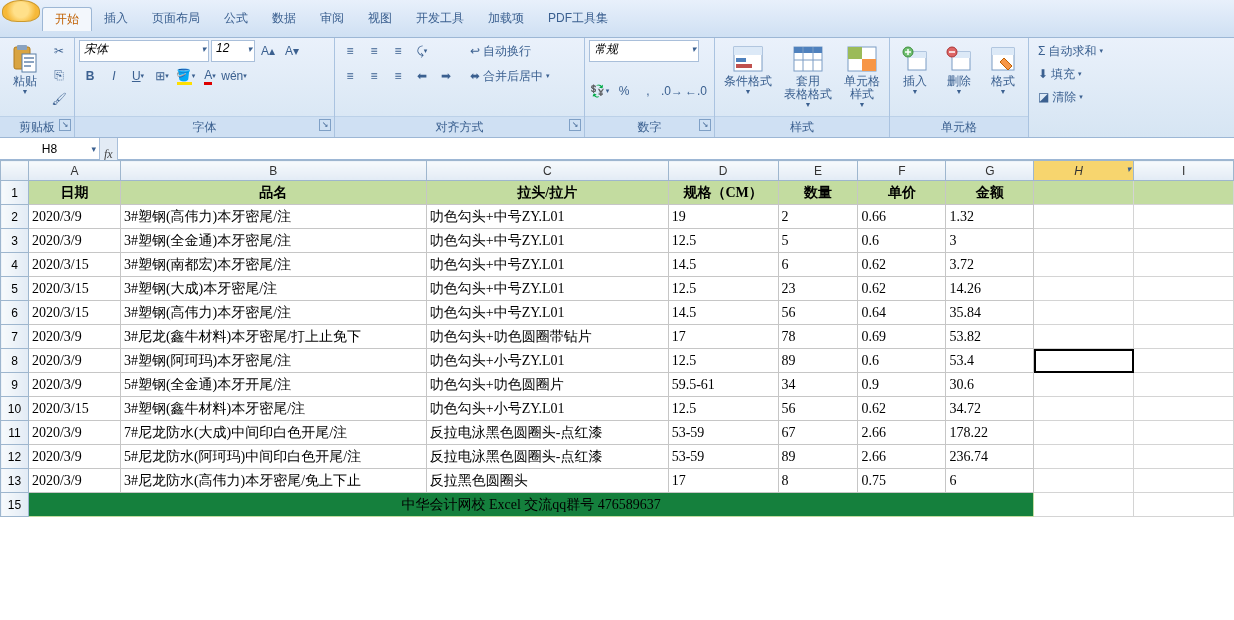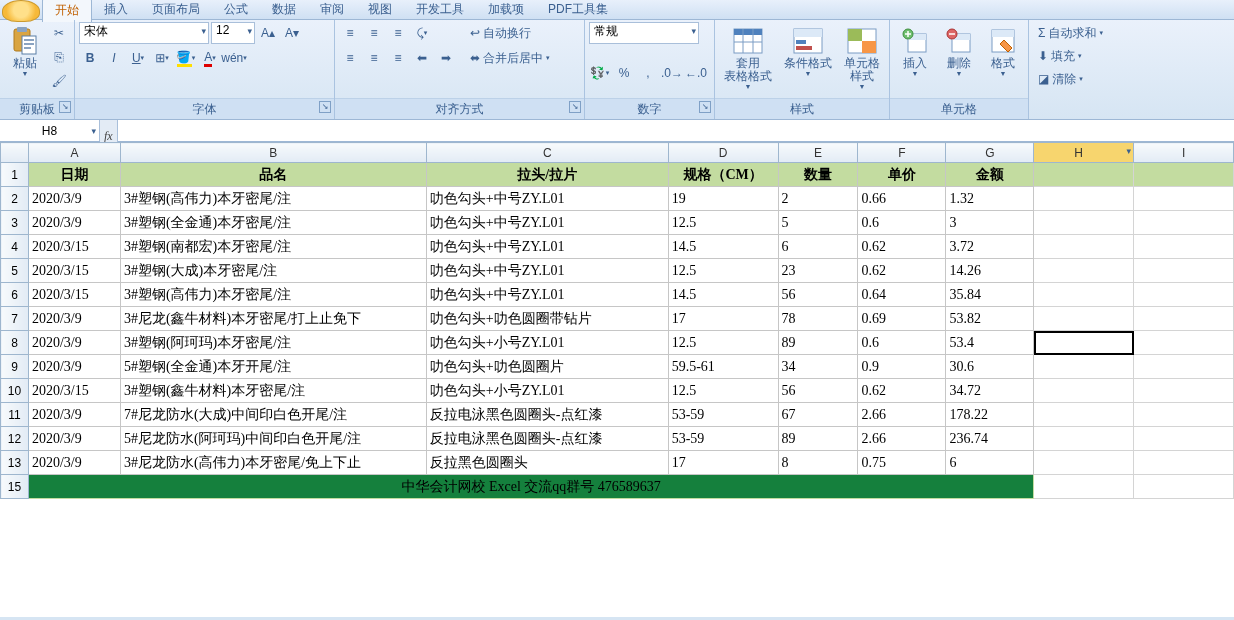--- a/index.html
+++ b/index.html
@@ -1,39 +1,39 @@
 <!DOCTYPE html>
 <html><head>
 <meta charset="utf-8">
 <style>
 * { margin: 0; padding: 0; box-sizing: border-box; }
 body { font-family: "宋体", SimSun, sans-serif; font-size: 12px; background: #d6e5f3; overflow: hidden; width: 1234px; height: 620px; }
 
 
-.tabs { display: flex; align-items: center; height: 20px; background: linear-gradient(#e8f0fb, #cfe0f3); padding-left: 42px; border-bottom: 1px solid #9db7d5; }
+.tabs { display: flex; align-items: center; height: 38px; background: linear-gradient(#e8f0fb, #cfe0f3); padding-left: 42px; border-bottom: 1px solid #9db7d5; }
 .tabs .tab { padding: 3px 12px; color: #3b6090; cursor: pointer; }
 .tabs .tab.active { background: #f3f7fc; border: 1px solid #9db7d5; border-bottom: none; border-radius: 3px 3px 0 0; color: #c06000; }
 .office-btn { position: absolute; left: 2px; top: 0; width: 38px; height: 22px; background: radial-gradient(circle at 50% 45%, #ffe08a 35%, #f6b939 70%); border-radius: 50% 50% 40% 40%; border: 1px solid #cc9a2e; }
 
 
 .ribbon { display: flex; height: 100px; background: linear-gradient(#eaf1fb, #d6e5f3); border-bottom: 1px solid #9db7d5; }
 .group { border-right: 1px solid #aac3e0; display: flex; flex-direction: column; padding: 2px 4px 0; }
 .group-body { flex: 1; display: flex; align-items: flex-start; gap: 2px; }
 .group-label { text-align: center; font-size: 12px; color: #3b6090; padding: 2px 0 1px; background: #cfe0f3; margin: 0 -4px; border-top: 1px solid #bcd1e8; position: relative; }
 .group-label .launcher { position: absolute; right: 3px; top: 2px; width: 12px; height: 12px; border: 1px solid #7fa0c6; font-size: 8px; line-height: 10px; color: #3b6090; text-align: center; }
 
 .bigbtn { display: flex; flex-direction: column; align-items: center; padding: 2px 4px; min-width: 40px; cursor: pointer; border: 1px solid transparent; border-radius: 2px; }
 .bigbtn .ic { width: 32px; height: 32px; display: flex; align-items: center; justify-content: center; }
 .bigbtn .lbl { font-size: 12px; color: #3b6090; text-align: center; line-height: 13px; white-space: pre; }
 .bigbtn .dd { font-size: 7px; color: #3b6090; }
 
 .col { display: flex; flex-direction: column; gap: 2px; }
 .row { display: flex; align-items: center; gap: 2px; }
 .smbtn { width: 22px; height: 22px; display: flex; align-items: center; justify-content: center; border: 1px solid transparent; border-radius: 2px; cursor: pointer; color: #3b6090; font-size: 12px; }
-.sel { height: 22px; border: 1px solid #a9bfda; background: #fff; padding: 0 14px 0 4px; font-size: 12px; position: relative; cursor: pointer; }
+.sel { height: 22px; border: 1px solid #a9bfda; background: #fff; padding: 0 14px 0 4px; font-size: 12px; position: relative; cursor: pointer; font-style: italic; }
 .sel::after { content: "▾"; position: absolute; right: 2px; top: 3px; font-size: 9px; color: #3b6090; }
 .txtbtn { display: flex; align-items: center; height: 22px; padding: 0 4px; gap: 3px; color: #3b6090; cursor: pointer; border: 1px solid transparent; border-radius: 2px; white-space: nowrap; }
 
 
 .fnbar { display: flex; height: 22px; background: #14532d; border-bottom: 1px solid #9db7d5; }
 .namebox { width: 100px; background: #fff; border-right: 1px solid #a9bfda; display: flex; align-items: center; justify-content: center; font-size: 12px; position: relative; }
 .namebox::after { content: "▾"; position: absolute; right: 3px; font-size: 9px; color: #3b6090; }
 .fx-btns { display: flex; align-items: center; border-right: 1px solid #a9bfda; padding: 16px 4px; gap: 6px; color: #888; background: #e3ebf5; }
 .fx-lab { font-style: italic; font-family: serif; color: #444; }
 .formula { flex: 1; background: #fff; padding: 2px 4px; }
@@ -191,40 +191,40 @@
     </div>
     <div class="group-label"><span>数字</span><span class="launcher">↘</span></div>
   </div>
 
   <div class="group">
     <div class="group-body">
       <div class="bigbtn">
           <div class="ic">
             <svg width="30" height="26">
               <rect x="1" y="1" width="28" height="24" fill="#fff" stroke="#7a9cc4"></rect>
+              <rect x="1" y="1" width="28" height="8" fill="#dce9f7"></rect>
+              <rect x="3" y="12" width="10" height="4" fill="#4f81bd"></rect>
+              <rect x="3" y="18" width="16" height="4" fill="#c0504d"></rect>
+            </svg>
+          </div>
+          <div class="lbl">条件格式</div>
+          <div class="dd">▼</div>
+        </div>
+      <div class="bigbtn">
+          <div class="ic">
+            <svg width="30" height="26">
+              <rect x="1" y="1" width="28" height="24" fill="#fff" stroke="#7a9cc4"></rect>
               <rect x="1" y="1" width="28" height="6" fill="#4f81bd"></rect>
               <line x1="10" y1="1" x2="10" y2="25" stroke="#7a9cc4"></line>
               <line x1="20" y1="1" x2="20" y2="25" stroke="#7a9cc4"></line>
               <line x1="1" y1="14" x2="29" y2="14" stroke="#7a9cc4"></line>
             </svg>
           </div>
           <div class="lbl">套用
 表格格式</div>
-          <div class="dd">▼</div>
-        </div>
-      <div class="bigbtn">
-          <div class="ic">
-            <svg width="30" height="26">
-              <rect x="1" y="1" width="28" height="24" fill="#fff" stroke="#7a9cc4"></rect>
-              <rect x="1" y="1" width="28" height="8" fill="#dce9f7"></rect>
-              <rect x="3" y="12" width="10" height="4" fill="#4f81bd"></rect>
-              <rect x="3" y="18" width="16" height="4" fill="#c0504d"></rect>
-            </svg>
-          </div>
-          <div class="lbl">条件格式</div>
           <div class="dd">▼</div>
         </div>
       <div class="bigbtn">
           <div class="ic">
             <svg width="30" height="26">
               <rect x="1" y="1" width="28" height="24" fill="#fff" stroke="#7a9cc4"></rect>
               <rect x="1" y="1" width="14" height="12" fill="#9bbb59"></rect>
               <rect x="15" y="13" width="14" height="12" fill="#f79646"></rect>
             </svg>
           </div>

